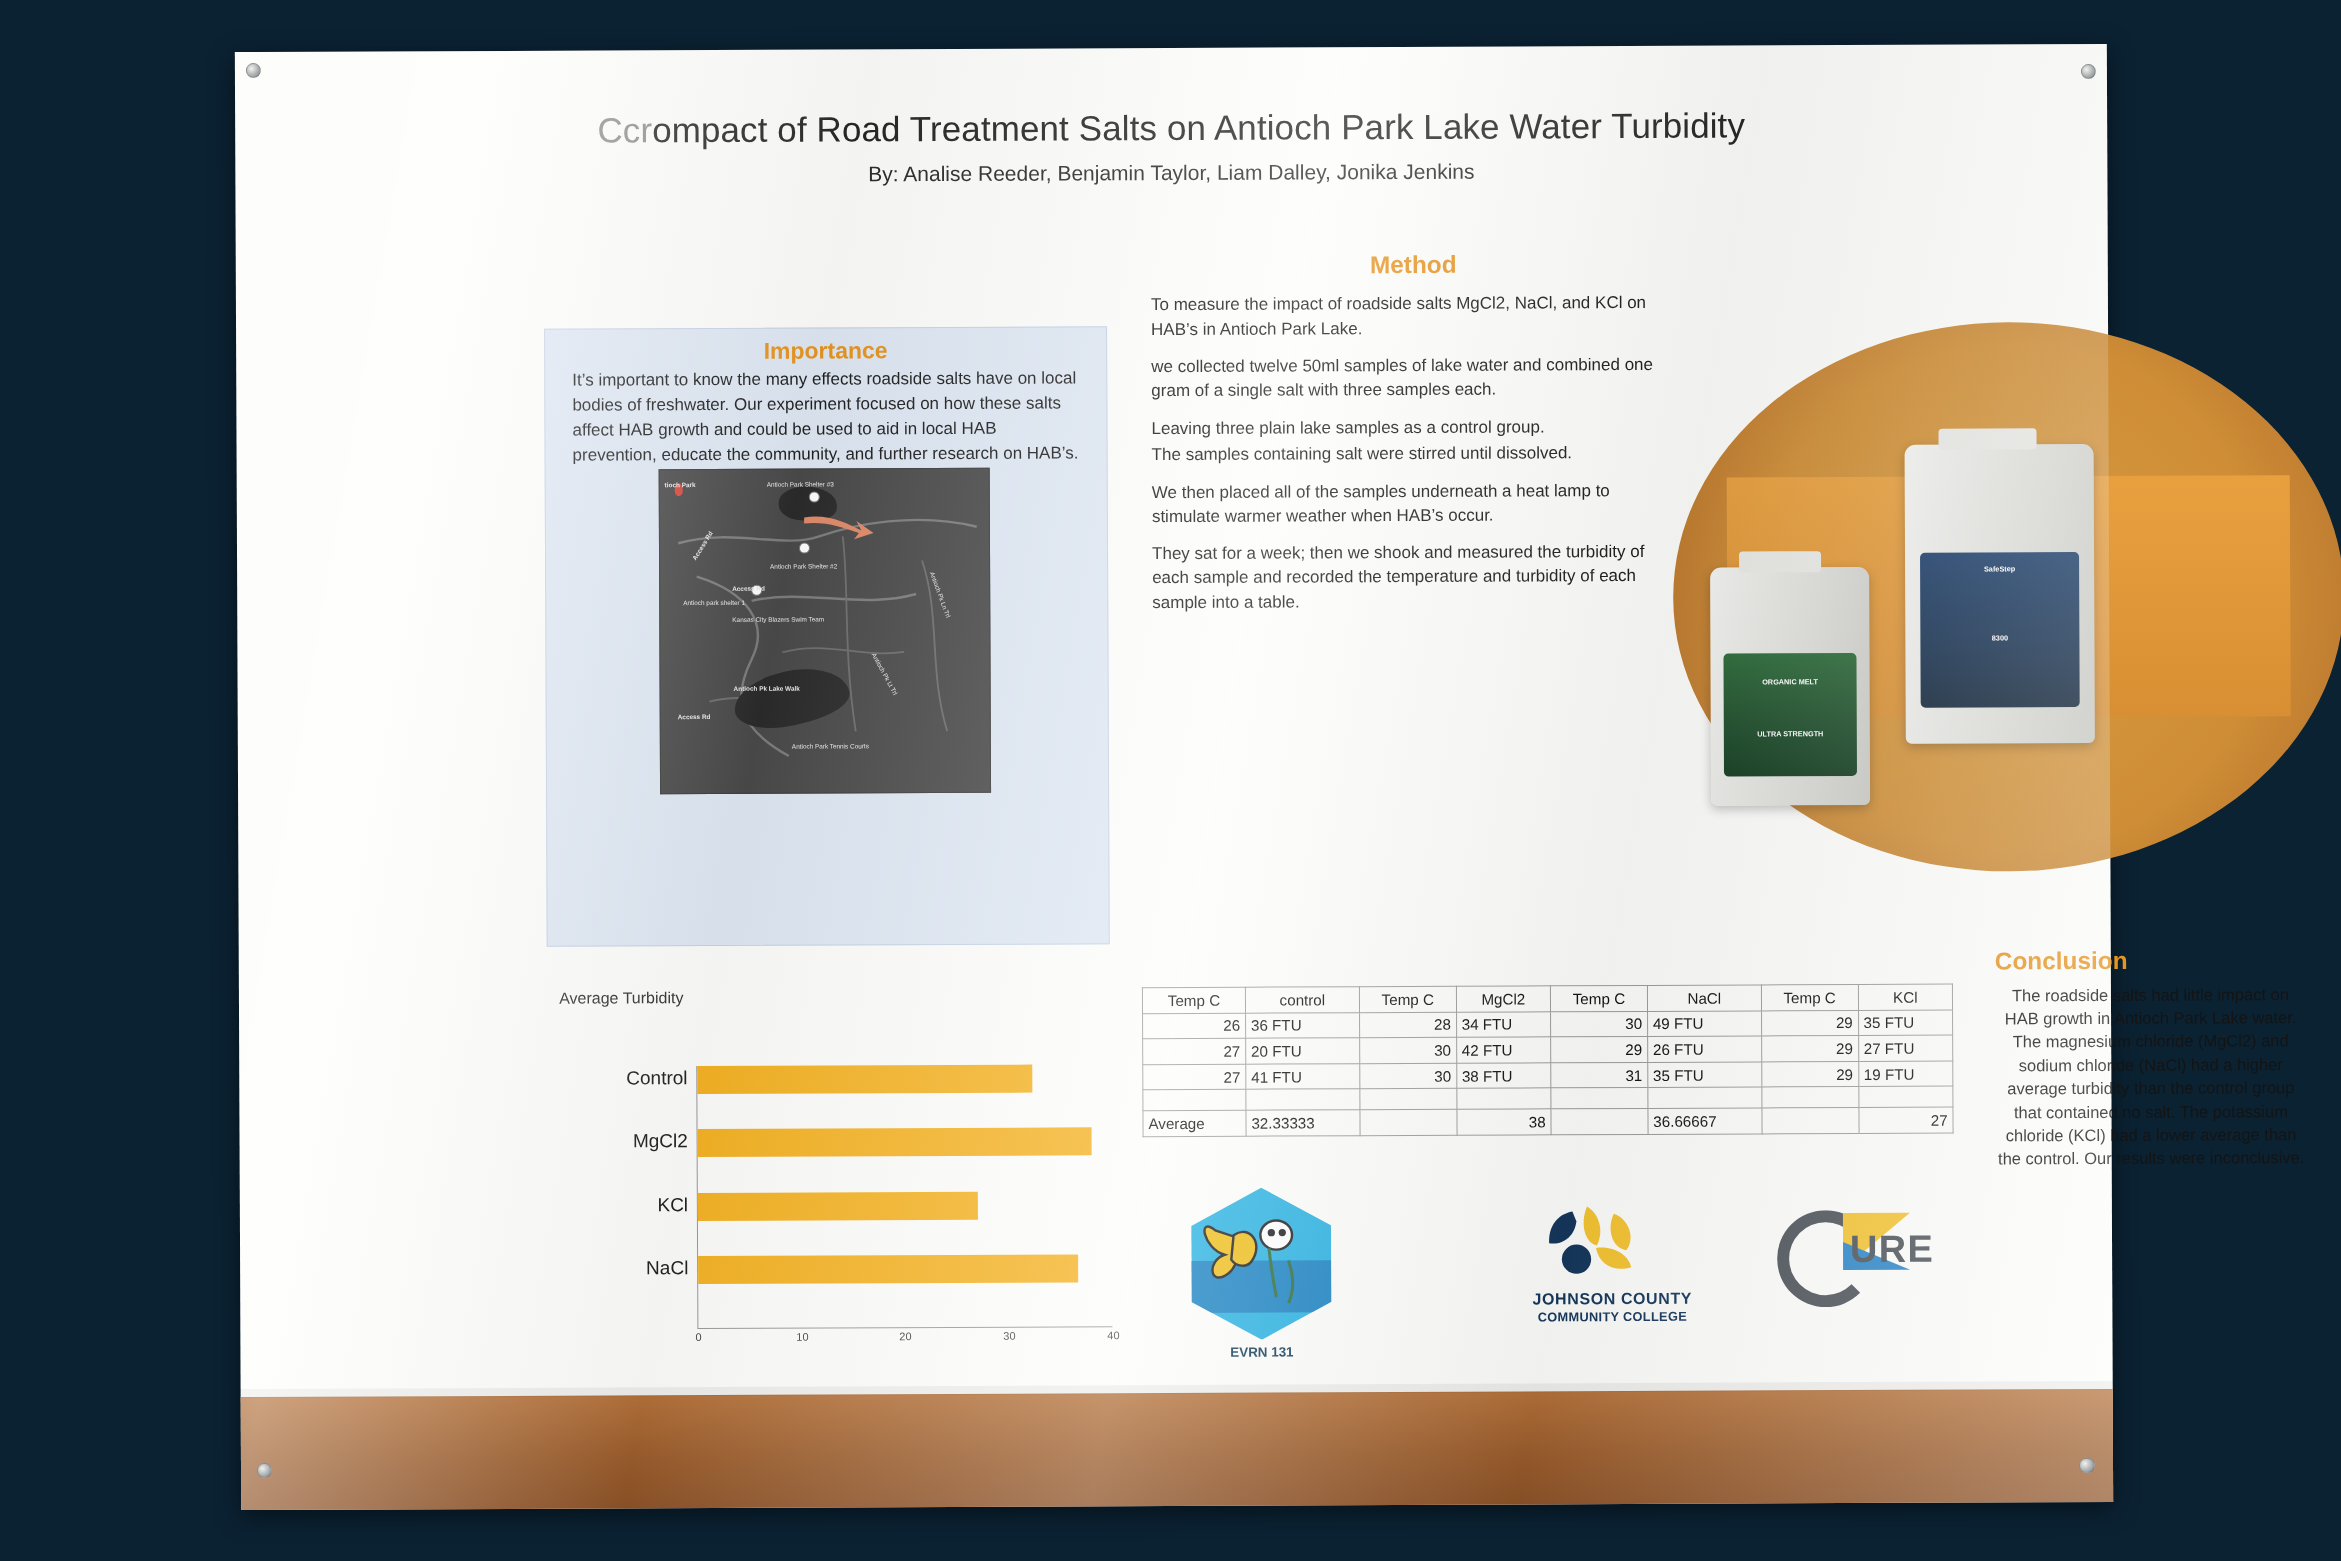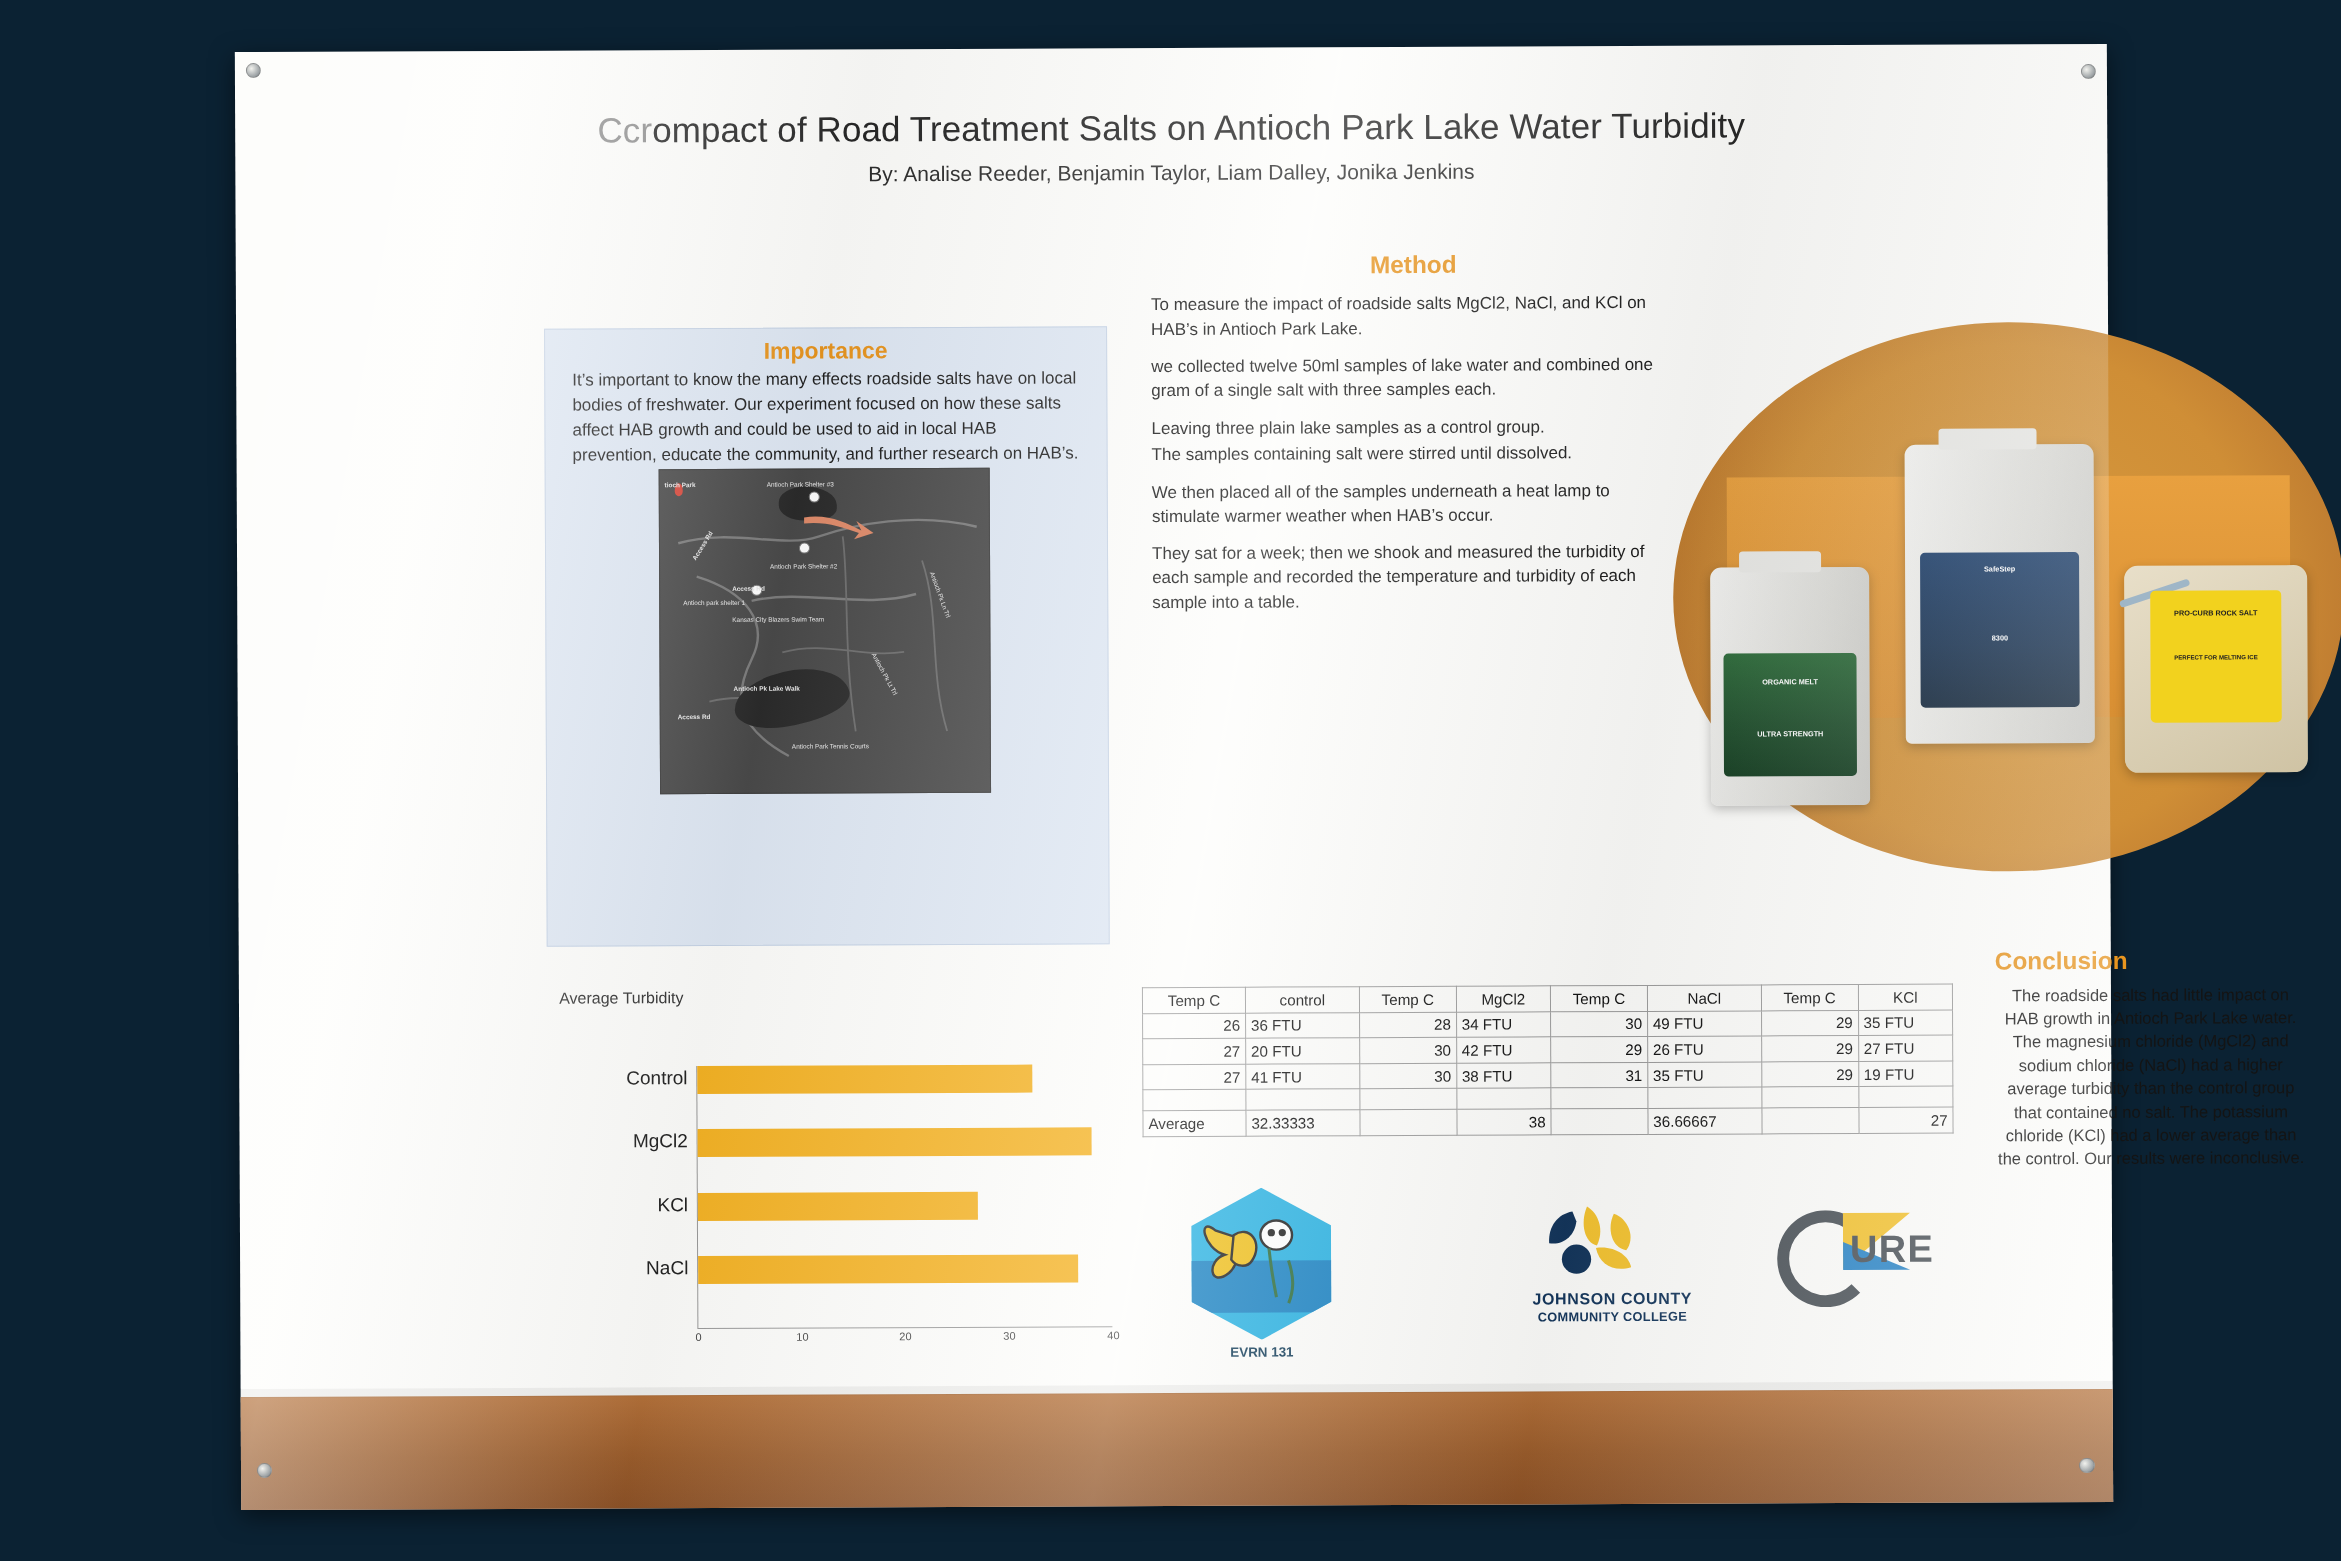--- a/index.html
+++ b/index.html
@@ -236,27 +236,20 @@
         <div class="txt" style="top:62%">ULTRA STRENGTH</div>
       </div>
     </div>
     <div class="jug jug2">
       <div class="cap"></div>
       <div class="label">
         <div class="txt" style="top:8%">SafeStep</div>
         <div class="txt" style="top:52%">8300</div>
       </div>
     </div>
-    <div class="bag">
-      <div class="tube"></div>
-      <div class="inner">
-        <div class="txt" style="top:14%;color:#222;">PRO-CURB ROCK SALT</div>
-        <div class="txt" style="top:48%;color:#222;font-size:6.1px;">PERFECT FOR MELTING ICE</div>
-      </div>
-    </div>
   </div>
 
   <div class="chart">
     <div class="ctitle">Average Turbidity</div>
     <div class="plot">
       <div class="vaxis"></div>
       <div class="axis"></div>
 
       <div class="catlbl" style="left:12.2px;top:44px;">Control</div>
       <div class="barrow" style="left:150px;top:43px;width:335px;"></div>

